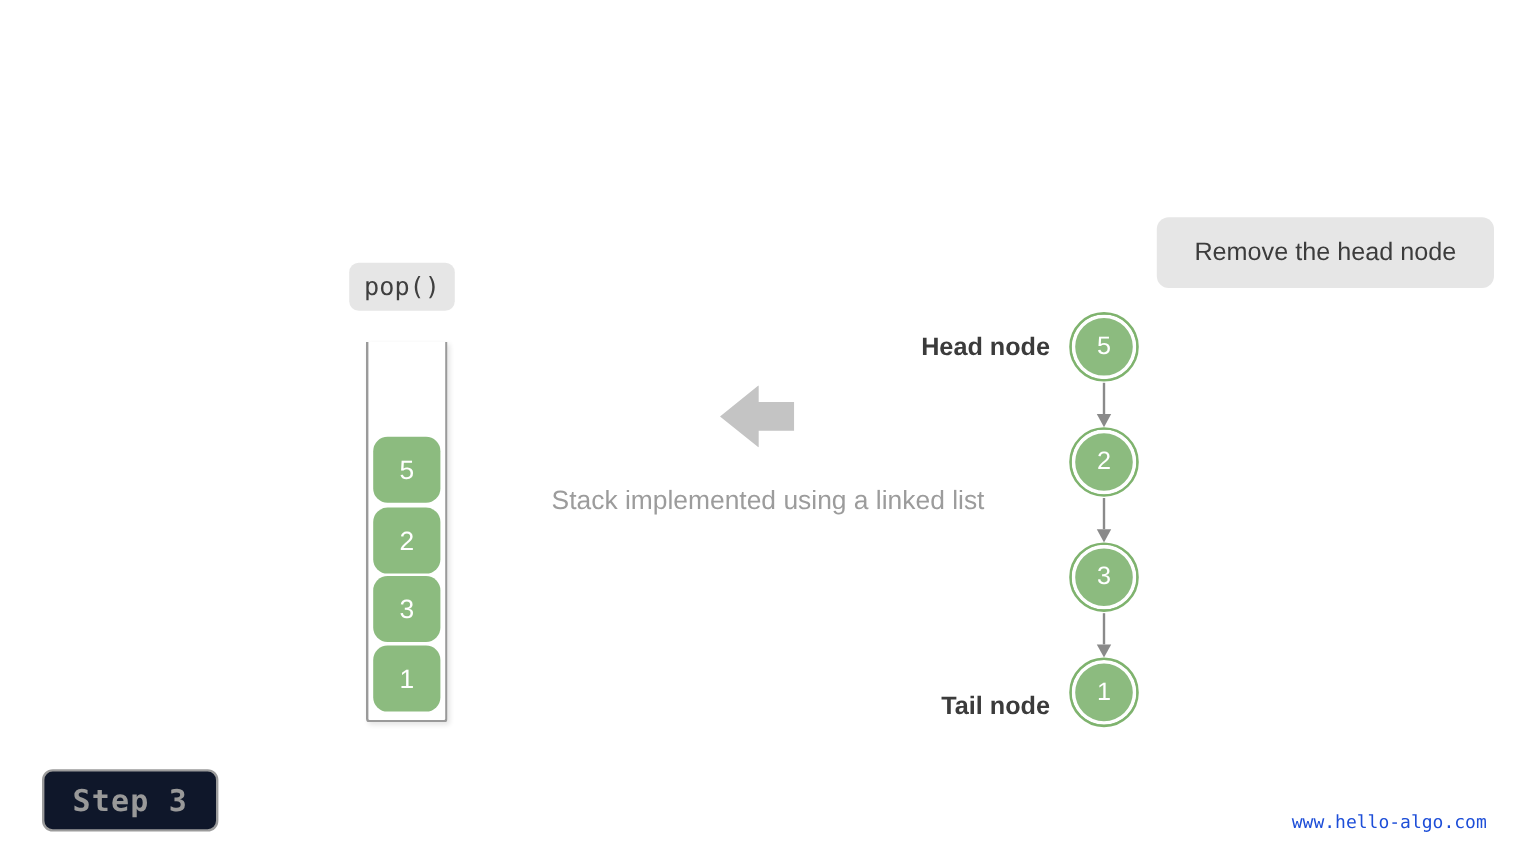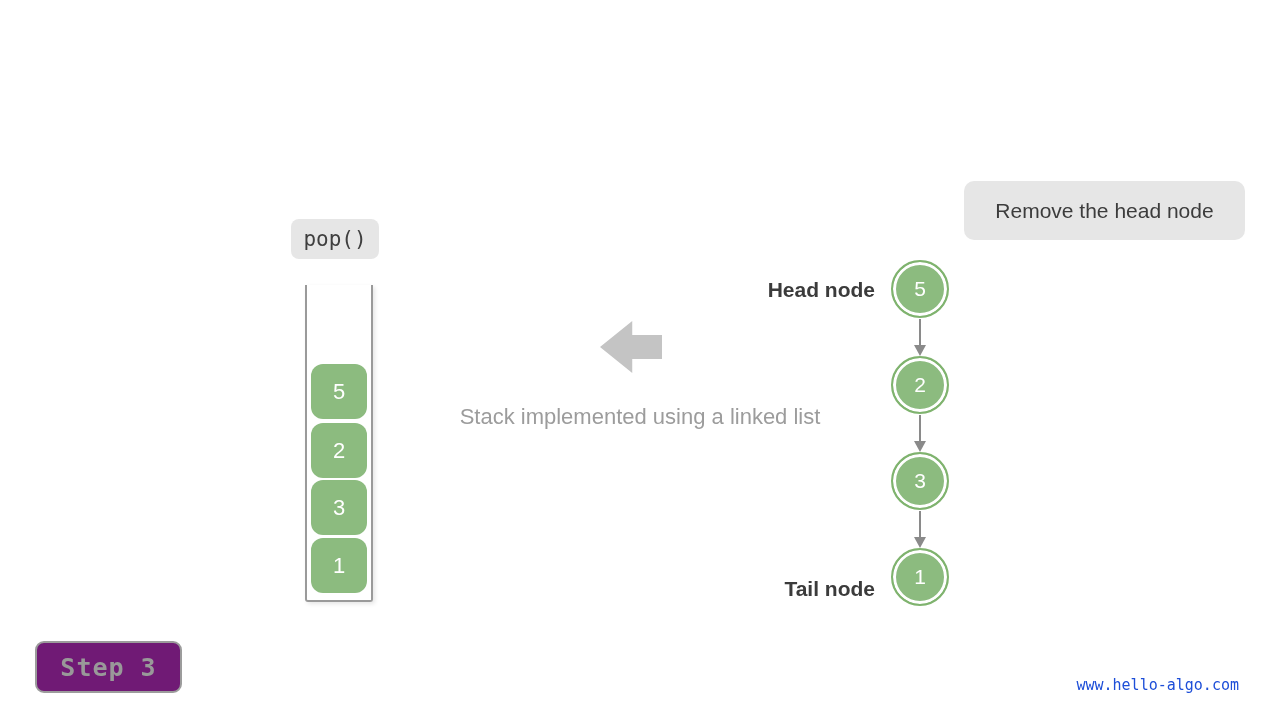--- a/index.html
+++ b/index.html
@@ -92,21 +92,21 @@
   .connector .head {
     position: absolute; left: 0; top: 26px; width: 0; height: 0;
     border-left: 6px solid transparent;
     border-right: 6px solid transparent;
     border-top: 11px solid #8a8a8a;
   }
 
   
   .step-box {
     left: 35px; top: 641px; width: 147px; height: 52px;
-    background: #701a75; border: 2px solid #9c9c9c; border-radius: 9px;
+    background: #0f172a; border: 2px solid #9c9c9c; border-radius: 9px;
     display: flex; align-items: center; justify-content: center;
     font-family: "DejaVu Sans Mono", monospace;
     font-weight: 700; font-size: 25px; color: #999999; letter-spacing: 1px;
   }
 
   .watermark {
     right: 41px; top: 676px;
     font-family: "DejaVu Sans Mono", monospace;
     font-size: 15px; color: #1d4ed8;
   }

